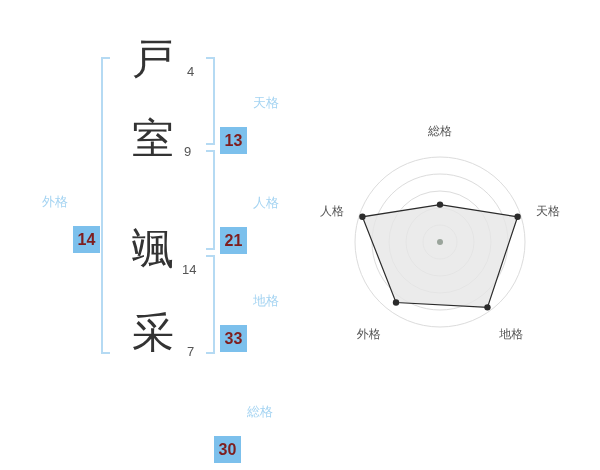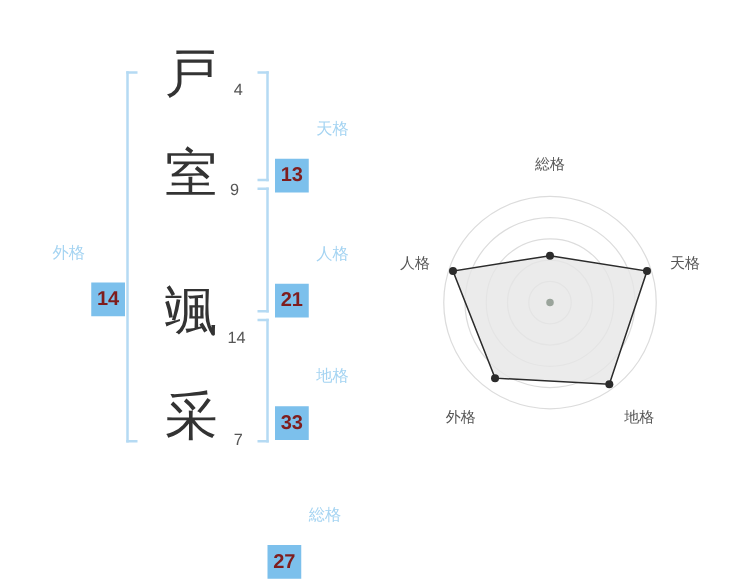--- a/index.html
+++ b/index.html
@@ -68,21 +68,21 @@
 
   <div class="badge pos-jinkaku">21</div>
   <div class="badge-label lab-jinkaku">人格</div>
 
   <div class="badge pos-chikaku">33</div>
   <div class="badge-label lab-chikaku">地格</div>
 
   <div class="badge-label lab-gaikaku">外格</div>
   <div class="badge pos-gaikaku">14</div>
 
-  <div class="badge pos-soukaku">27</div>
+  <div class="badge pos-soukaku">30</div>
   <div class="badge-label lab-soukaku">総格</div>
 
   <svg class="radar" width="250" height="240" viewBox="0 0 250 240">
       <circle cx="125" cy="130" r="85" fill="none" stroke="#dcdcdc" stroke-width="1"></circle>
       <circle cx="125" cy="130" r="68" fill="none" stroke="#dcdcdc" stroke-width="1"></circle>
       <circle cx="125" cy="130" r="51" fill="none" stroke="#dcdcdc" stroke-width="1"></circle>
       <circle cx="125" cy="130" r="34" fill="none" stroke="#dcdcdc" stroke-width="1"></circle>
       <circle cx="125" cy="130" r="17" fill="none" stroke="#dcdcdc" stroke-width="1"></circle>
       <polygon points="125,92.6 202.6062117296845,104.78421325900429 172.46365912261723,195.328122295777 81.03366312852302,190.51447117924607 47.39378827031547,104.7842132590043" fill="#e6e6e6" fill-opacity="0.8" stroke="#2b2b2b" stroke-width="1.2"></polygon>
       <circle cx="125" cy="92.6" r="3.2" fill="#2b2b2b"></circle>

